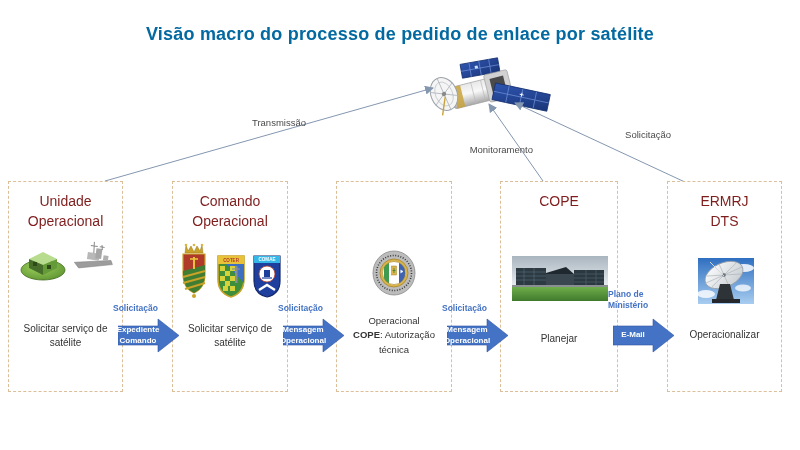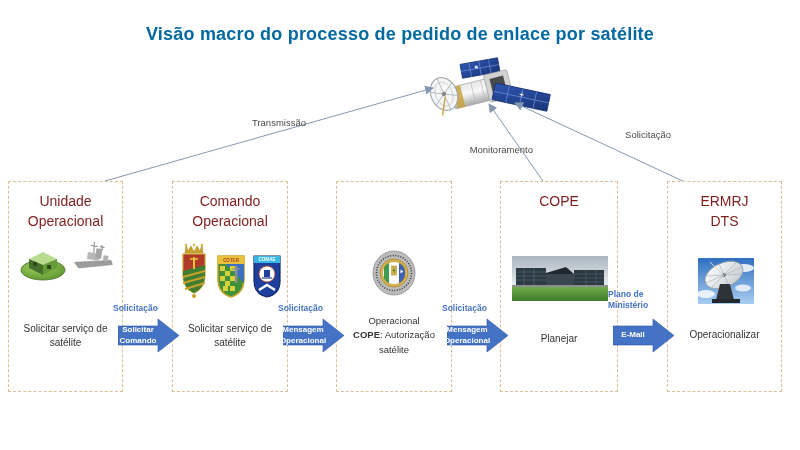--- a/index.html
+++ b/index.html
@@ -205,21 +205,21 @@
           <rect x="19.5" y="16" width="5" height="9" fill="#d9b54a" stroke="#a8842e" stroke-width="0.5"></rect>
           <path d="M22,18 v5 M20.5,20.5 h3" stroke="#3f7d33" stroke-width="0.8"></path>
           <path d="M28.5,20 l2.5,1.5 l-2.5,1.5" fill="#ffffff" stroke="#ffffff" stroke-width="0.6"></path>
         </g>
         <circle cx="22" cy="23" r="11.5" fill="none" stroke="#a8842e" stroke-width="0.6"></circle>
       </svg>
     </div>
     <div class="auth">
       <div>Operacional</div>
       <div><b>COPE</b><span style="display:inline">: Autorização</span></div>
-      <div>satélite</div>
+      <div>técnica</div>
     </div>
   </div>
 
   <div class="stage st4">
     <div class="stage-title">
       <span>COPE</span>
 
     </div>
     <div class="icon-abs" style="left:11px;top:74px;">
       <svg width="96" height="45" viewBox="0 0 96 45">
@@ -282,21 +282,21 @@
   </div>
 
   <div class="flow-label" style="left:113px;top:303px;">
     <span>Solicitação</span>
       <span></span>
   </div>
   <svg class="flow-arrow" style="left:118px;top:318px;" viewBox="0 0 62 35">
     <polygon points="0,8 40,8 40,1 61,17.5 40,34 40,27 0,27" fill="#4472C4" stroke="#2f55a4" stroke-width="0.6"></polygon>
   </svg>
   <div class="flow-text" style="left:116px;">
-    <span>Solicitar</span>
+    <span>Expediente</span>
       <span>Comando</span>
   </div>
 
   <div class="flow-label" style="left:278px;top:303px;">
     <span>Solicitação</span>
       <span></span>
   </div>
   <svg class="flow-arrow" style="left:283px;top:318px;" viewBox="0 0 62 35">
     <polygon points="0,8 40,8 40,1 61,17.5 40,34 40,27 0,27" fill="#4472C4" stroke="#2f55a4" stroke-width="0.6"></polygon>
   </svg>

